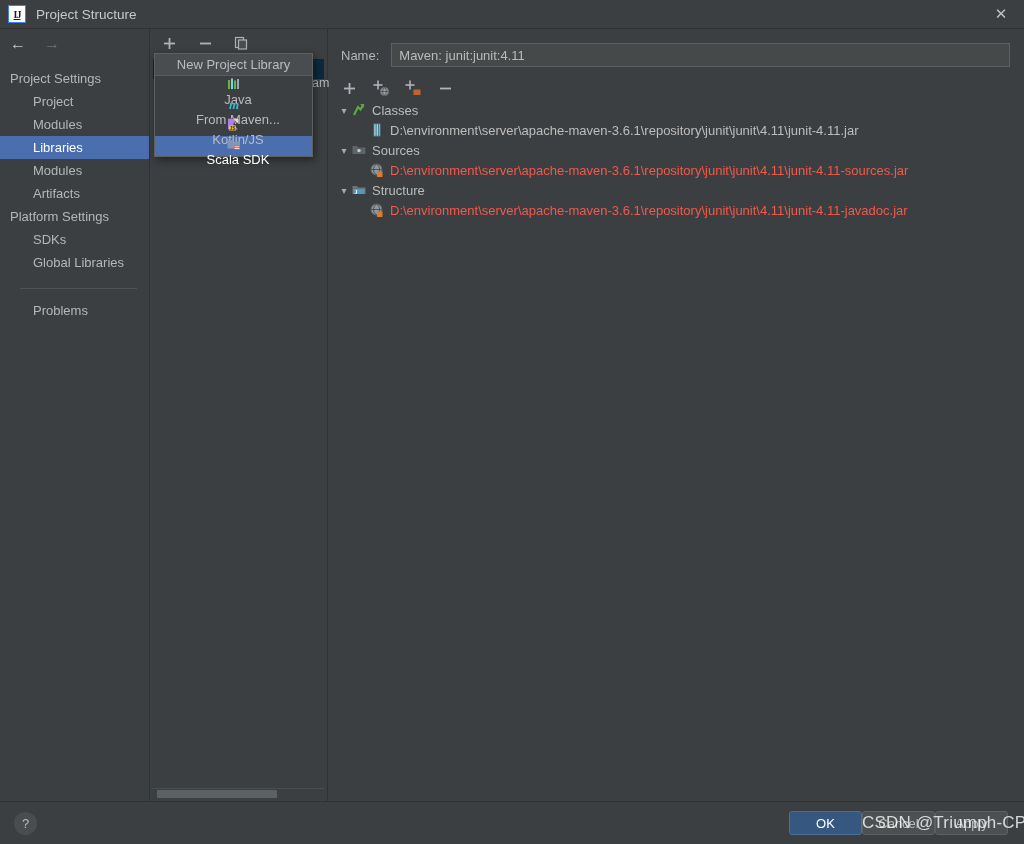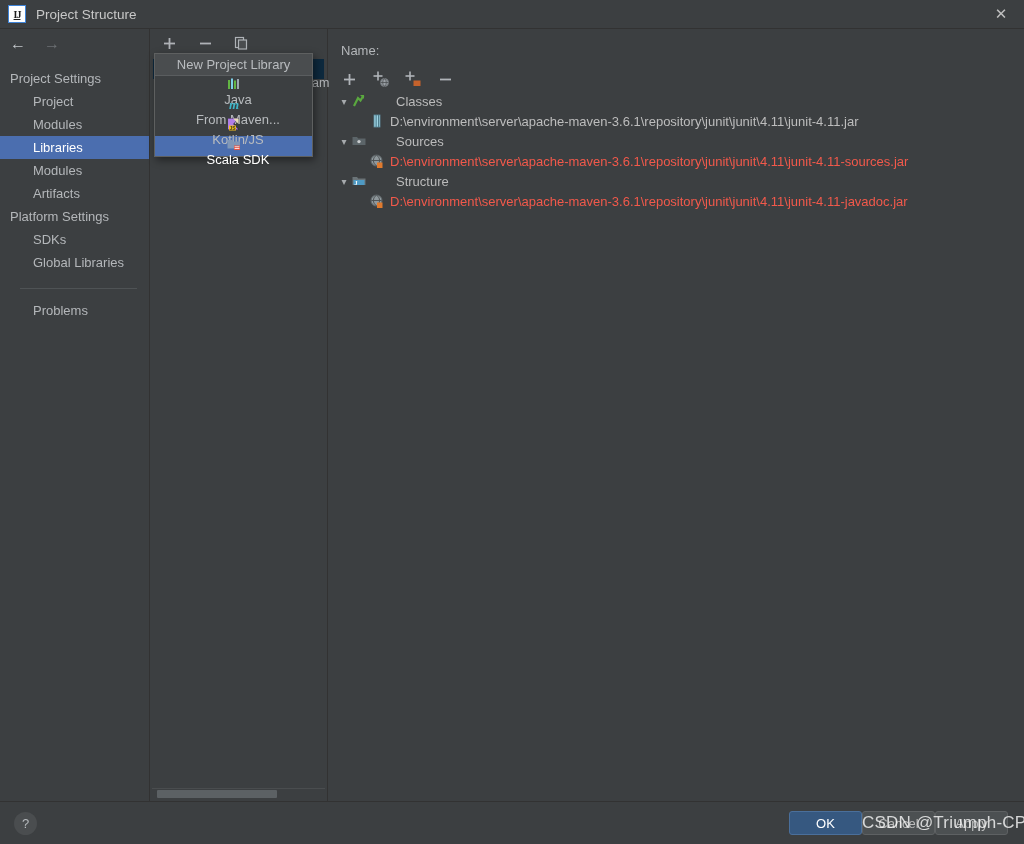--- a/index.html
+++ b/index.html
@@ -282,21 +282,20 @@
   }
   .node-icon {
     width: 16px; height: 16px;
     margin-right: 5px;
     position: relative;
     flex: 0 0 16px;
   }
   .node-label {
     font-size: 13px;
     color: #bbbbbb;
-    margin-left: 24px;
   }
   .tree-leaf {
     display: flex;
     align-items: center;
     height: 20px;
     padding-left: 40px;
     white-space: nowrap;
     cursor: default;
   }
   .leaf-label { font-size: 13px; }
@@ -485,20 +484,21 @@
         </svg>
       </span>
       <span>Scala SDK</span>
     </div>
   </div>
 
   <div class="right">
 
     <div class="name-row">
       <span class="name-label">Name:</span>
+      <input class="name-field" type="text" value="Maven: junit:junit:4.11" placeholder="Library name" style="">
     </div>
 
     <div class="right-toolbar">
       <div class="rtb">
         <svg width="13" height="13" viewBox="0 0 13 13">
           <rect x="5.6" y="1" width="1.8" height="11" fill="#b0b4b8"></rect>
           <rect x="1" y="5.6" width="11" height="1.8" fill="#b0b4b8"></rect>
         </svg>
       </div>
       <div class="rtb">

